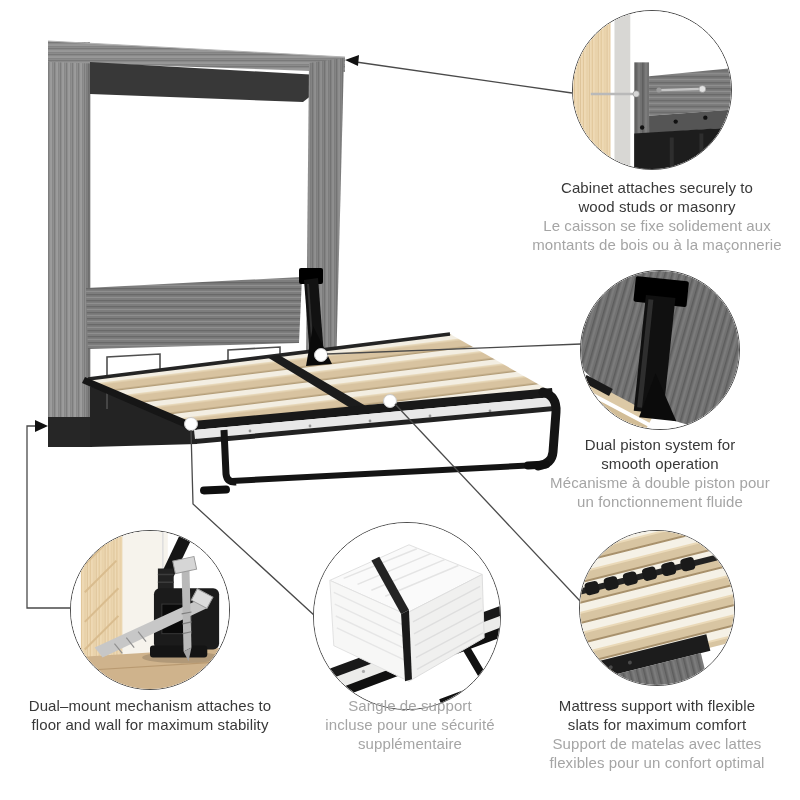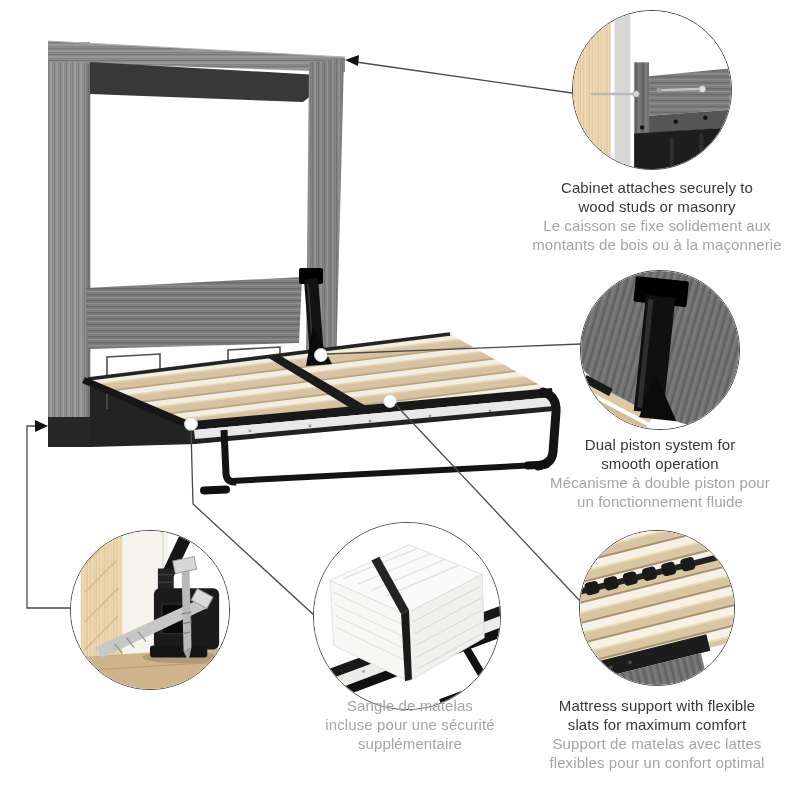--- a/index.html
+++ b/index.html
@@ -310,21 +310,23 @@
   </div>
 
   <div class="caption" style="left:507px;top:696px;width:300px">
     <p class="en">Mattress support with flexible
 slats for maximum comfort</p>
     <p class="fr">Support de matelas avec lattes
 flexibles pour un confort optimal</p>
   </div>
 
   <div class="caption" style="left:5px;top:696px;width:290px">
+    <p class="en">Dual–mount mechanism attaches to
+floor and wall for maximum stability</p>
   </div>
 
   <div class="caption" style="left:290px;top:696px;width:240px">
-    <p class="fr">Sangle de matelas
+    <p class="fr">Sangle de support
 incluse pour une sécurité
 supplémentaire</p>
   </div>
 
 </div>
 
 </body></html>

